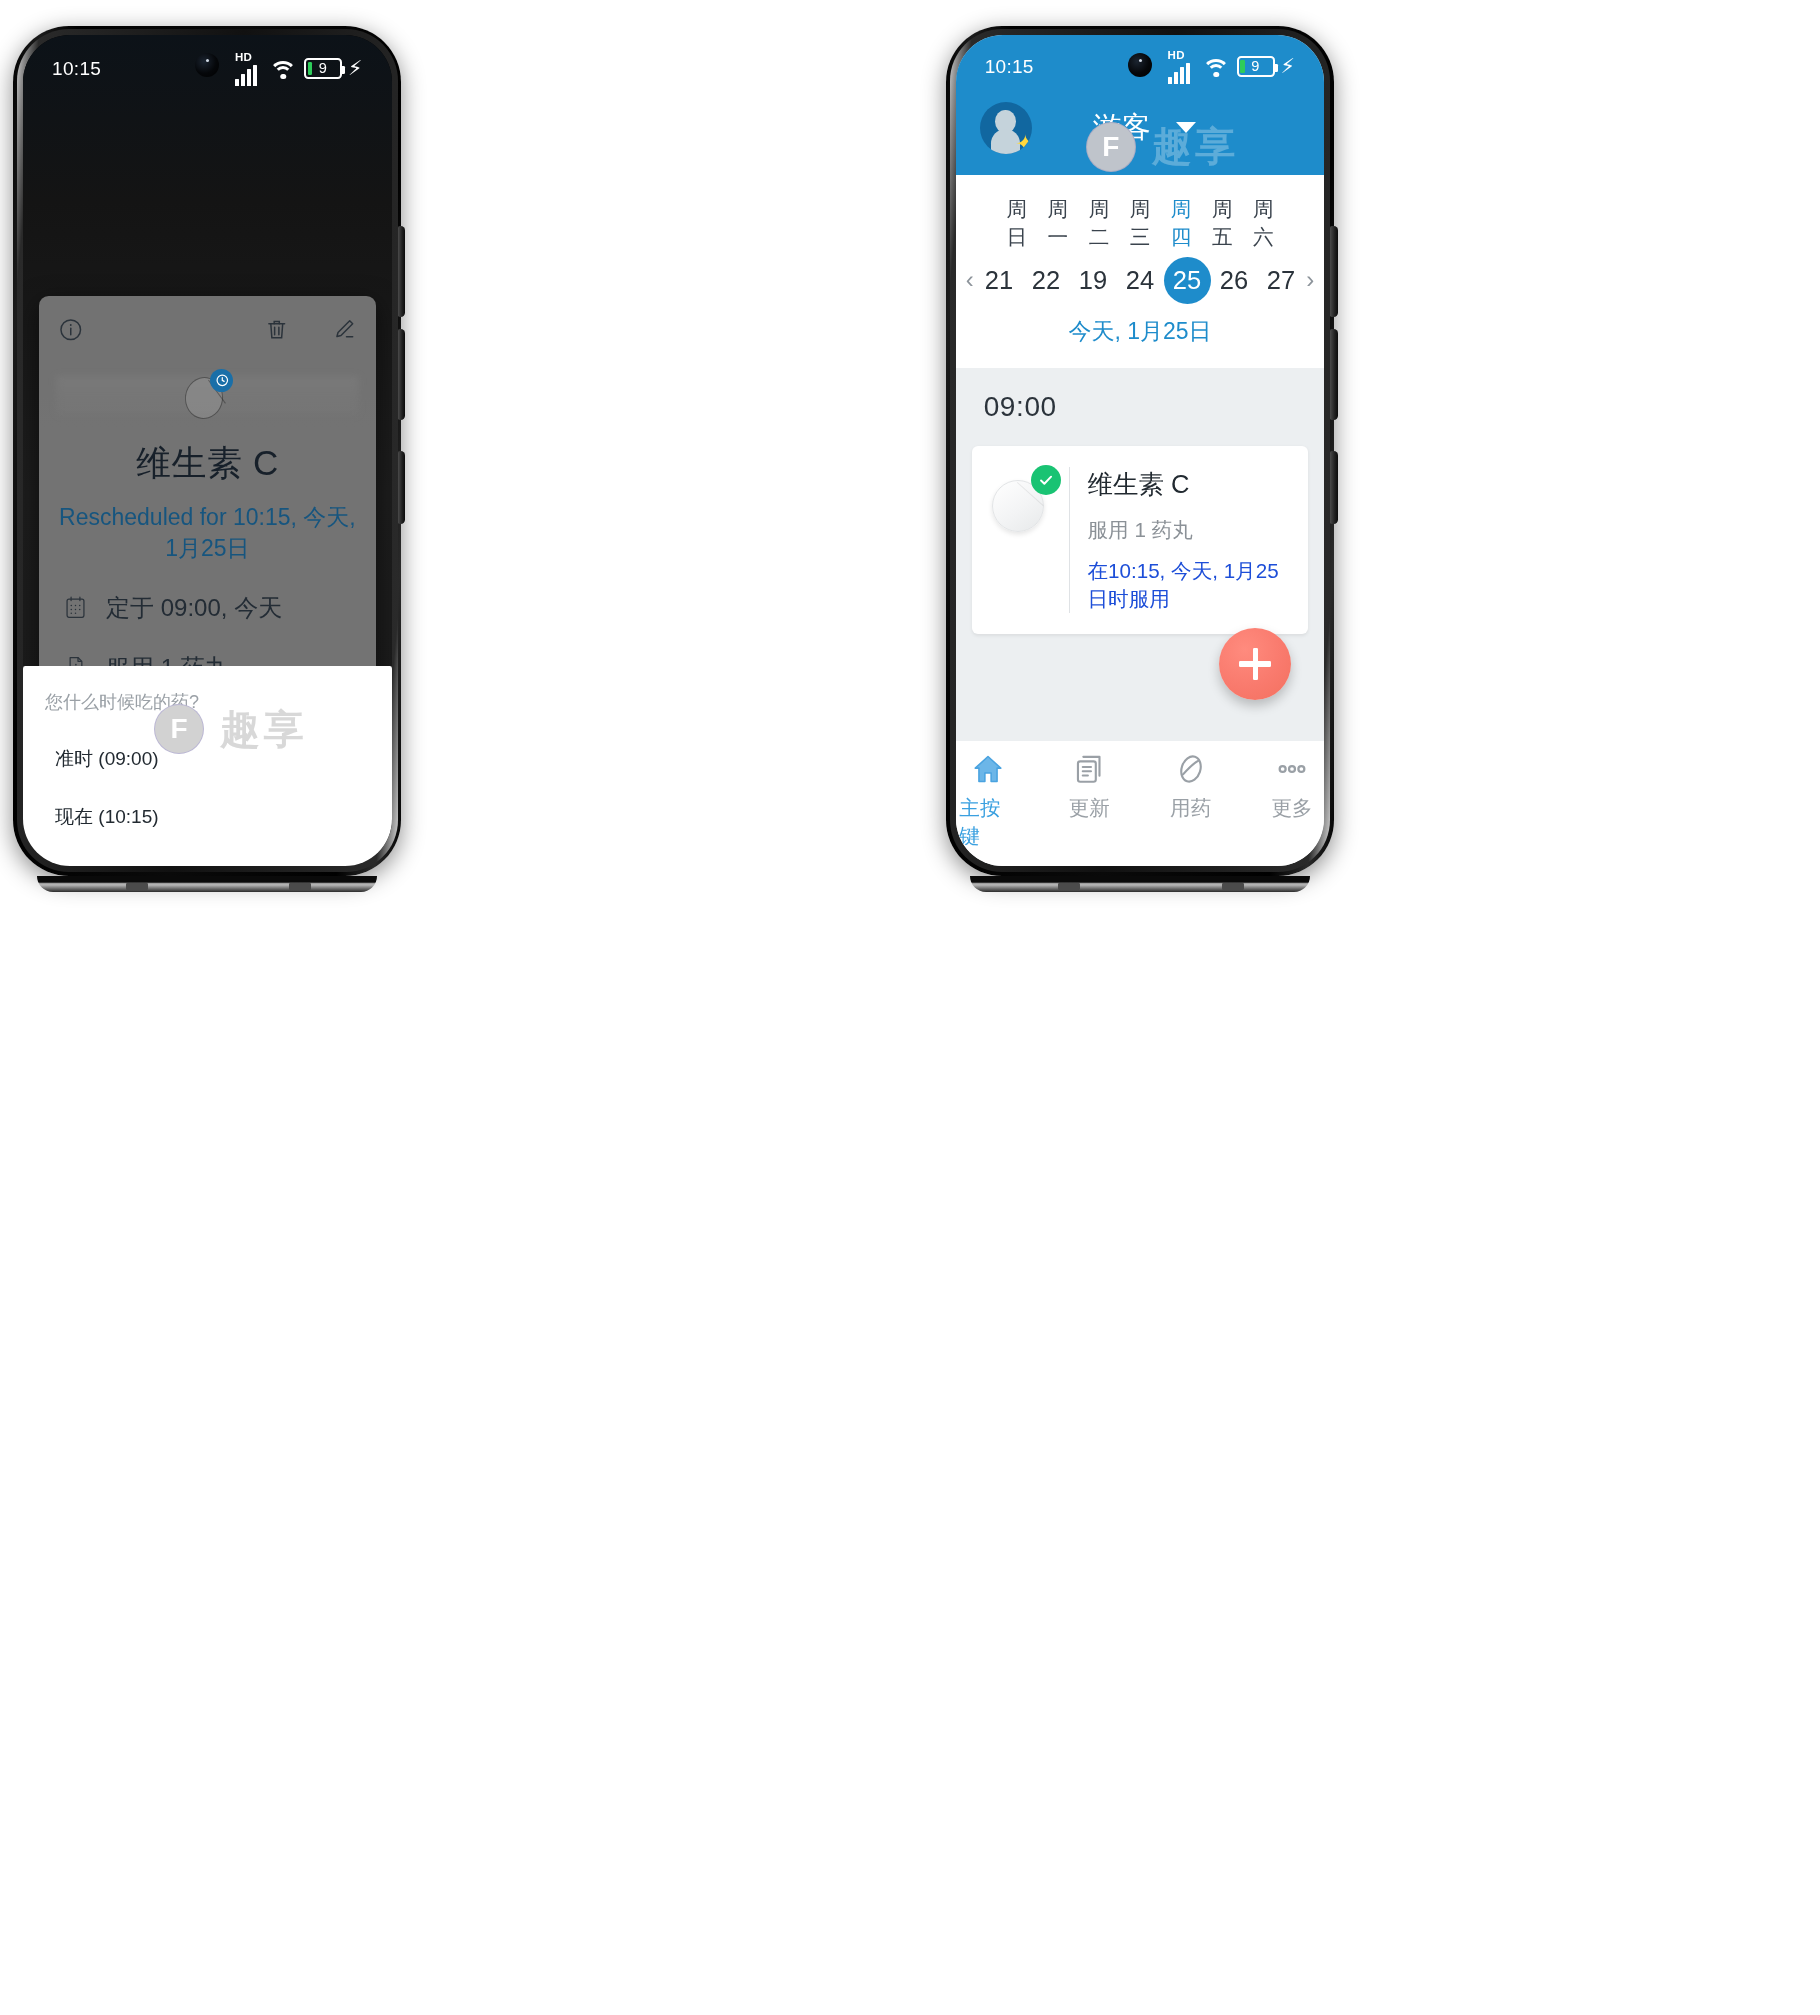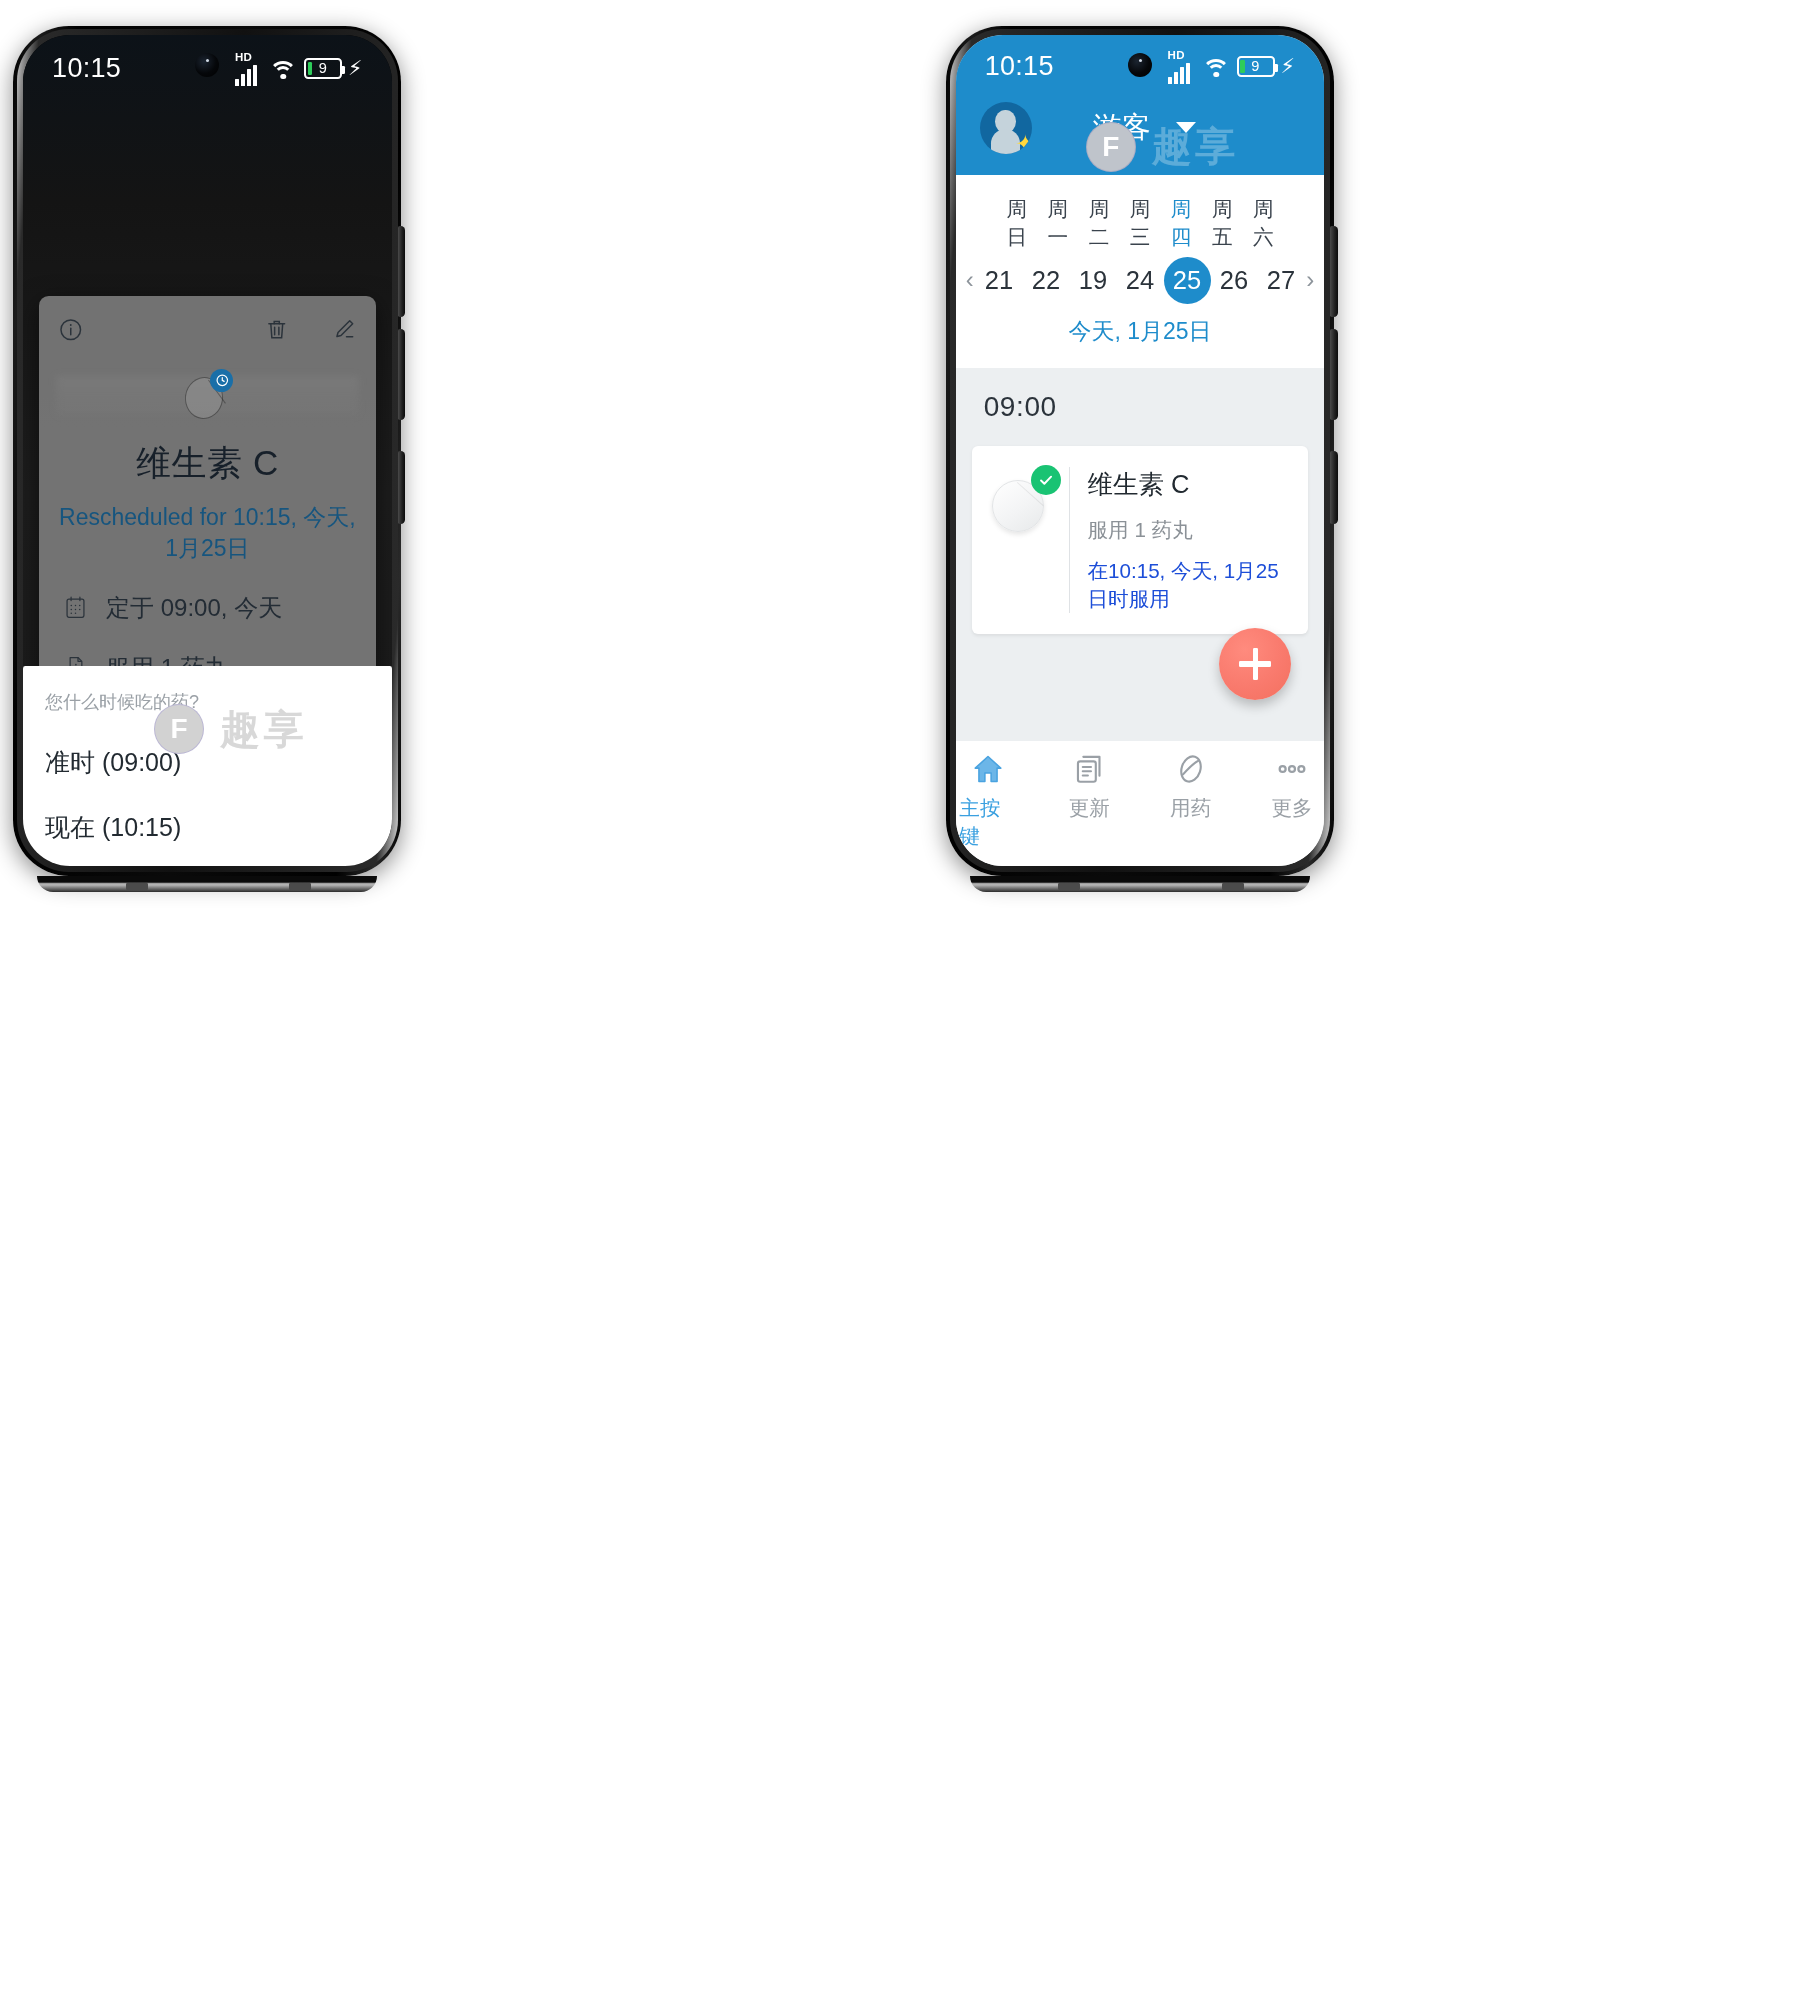--- a/index.html
+++ b/index.html
@@ -51,21 +51,21 @@
   .statusbar {
     position: relative;
     height: 67px;
     display:flex; align-items:center; justify-content:space-between;
     padding: 0 29px;
     color: #fff;
     font-size: 25.5px;
     letter-spacing: 0.3px;
     z-index: 5;
   }
-  .statusbar .time { font-weight: 400; font-size: 27px; }
+  .statusbar .time { font-weight: 400; font-size: 19px; }
   .sb-right { display:flex; align-items:center; gap: 6px; }
   .punchhole {
     position:absolute; left:50%; top:18px; transform:translateX(-50%);
     width: 24px; height: 24px; border-radius:50%;
     background: radial-gradient(circle at 38% 35%, #1b2430 0%, #05070a 55%, #000 100%);
     z-index: 60;
   }
   .punchhole::after{content:"";position:absolute;left:46%;top:26%;width:3px;height:3px;border-radius:50%;background:#cfd8e4;}
 
   .ico-signal{position:relative;width:28px;height:24px;}
@@ -140,21 +140,21 @@
   .act .circ.primary{ background:#154c72; }
   .act .circ svg{ width:33px;height:33px; }
   .act .lbl{ margin-top:16px; font-size:22px; color:#16557f; white-space:nowrap;}
 
   .sheet {
     position:absolute; left:0; right:0; bottom:0; height:200px;
     background:#fff; border-radius: 2.4px 2.4px 0 0;
     padding: 17px 22px 0 22px;
   }
   .sheet-q{ font-size:18px; color:#9aa0a6; margin-top:7.3px;}
-  .sheet-opt{ font-size:25px; color:#222a31; margin-top:32px; }
+  .sheet-opt{ font-size:19px; color:#222a31; margin-top:32px;margin-left:10px; }
 
   
   .wm { position:absolute; display:flex; align-items:center; gap:16px; z-index:40; pointer-events:none;}
   .wm-badge{
     width:50px;height:50px;border-radius:50%;
     background:#d2d2d2;
     border:1.8px solid rgba(168,160,214,.55);
     display:flex;align-items:center;justify-content:center;
     font-size:28px;color:#fff;font-weight:700;line-height:1;
   }

